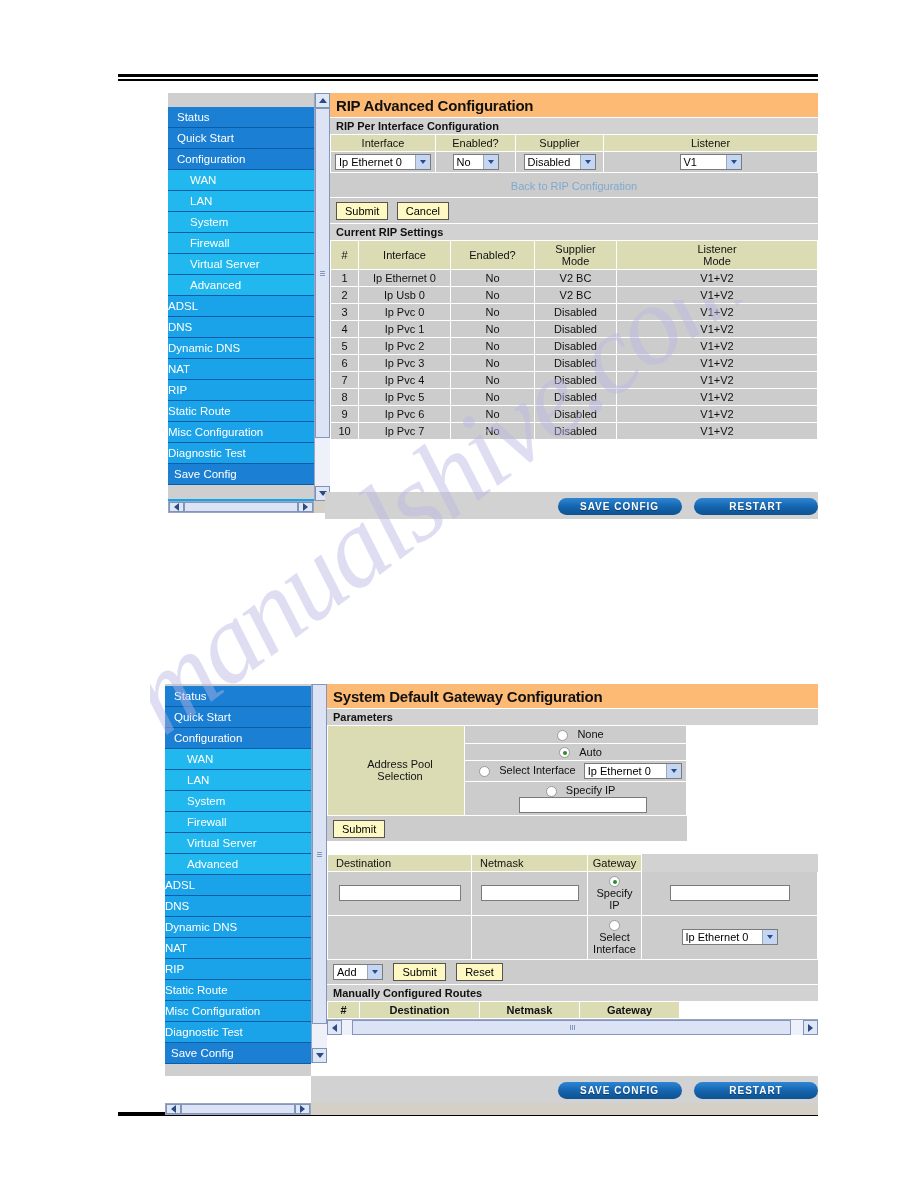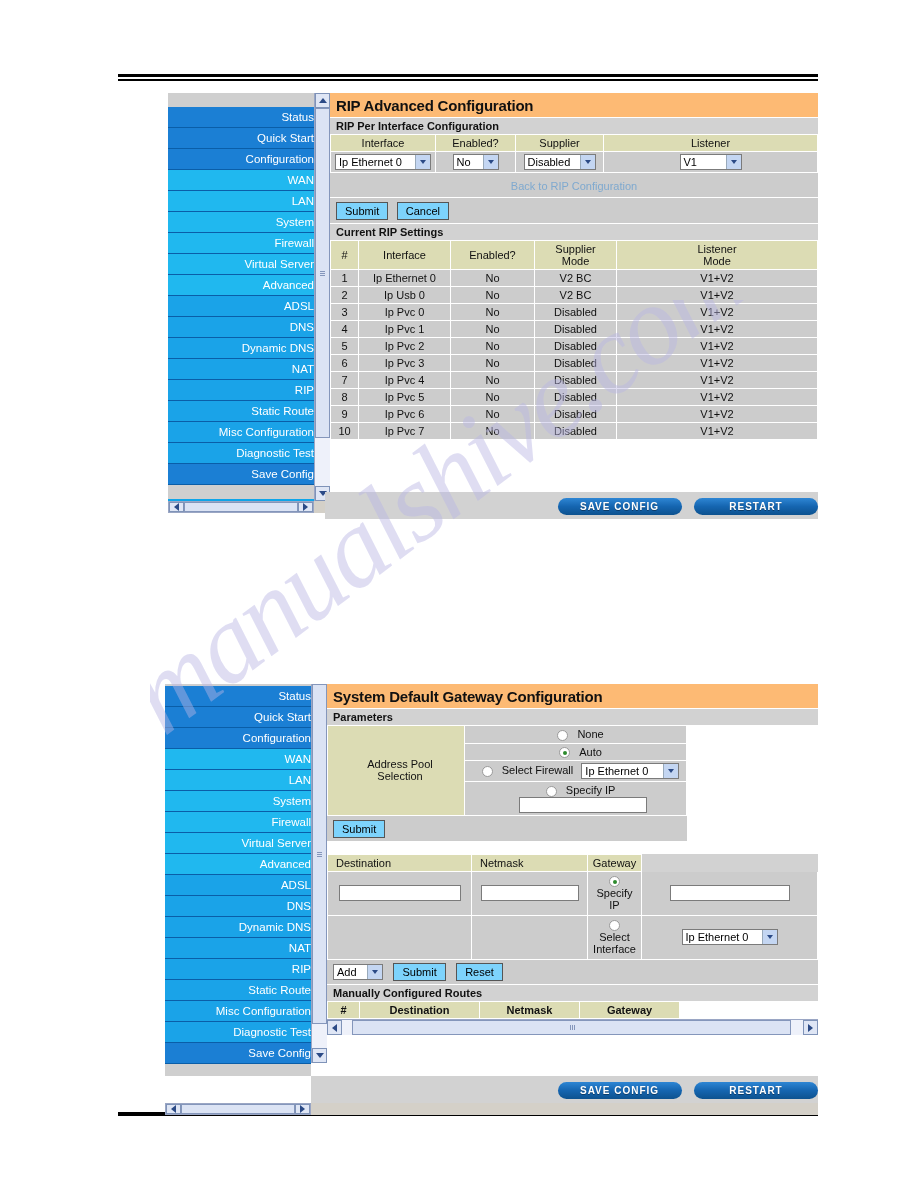--- a/index.html
+++ b/index.html
@@ -65,21 +65,20 @@
     align-items: stretch;
     background: #ffffff;
   }
 
   
   .sidebar {
     width: 146px;
     background: #0ea5e9;
     flex: 0 0 146px;
     position: relative;
-    text-align: right;
   }
   .sidebar-inner {
     background: #cfcfcf;
     padding-top: 14px;
   }
   .nav-item {
     height: 20px;
     line-height: 20px;
     color: #ffffff;
     font-size: 11.5px;
@@ -204,21 +203,21 @@
     flex: 0 0 14px;
   }
   .dd-arrow {
     width: 0; height: 0;
     border-left: 3.5px solid transparent;
     border-right: 3.5px solid transparent;
     border-top: 4px solid #2b4a86;
   }
   .btn {
     display: inline-block;
-    background: #7dd3fc;
+    background: #fef9c3;
     border: 1px solid #555;
     font-size: 11px;
     padding: 1px 8px;
     color: #000;
     line-height: 14px;
     vertical-align: middle;
   }
   .txt {
     display: inline-block;
     background: #ffffff;
@@ -599,21 +598,21 @@
         </tr>
         <tr>
           <td class="left" style="padding-left:14px;">
             <span class="radio on"></span>
             <span style="margin-left:6px;">Auto</span>
           </td>
         </tr>
         <tr>
           <td class="left" style="padding-left:14px;">
             <span class="radio"></span>
-            <span style="margin-left:6px;">Select Firewall</span>
+            <span style="margin-left:6px;">Select Interface</span>
             <span class="sel" style="width:98px;margin-left:5px;">
               <span class="cap">Ip Ethernet 0</span>
               <span class="dd">
                     <span class="dd-arrow"></span>
                   </span>
             </span>
           </td>
         </tr>
         <tr>
           <td class="left" style="padding-left:14px;">

